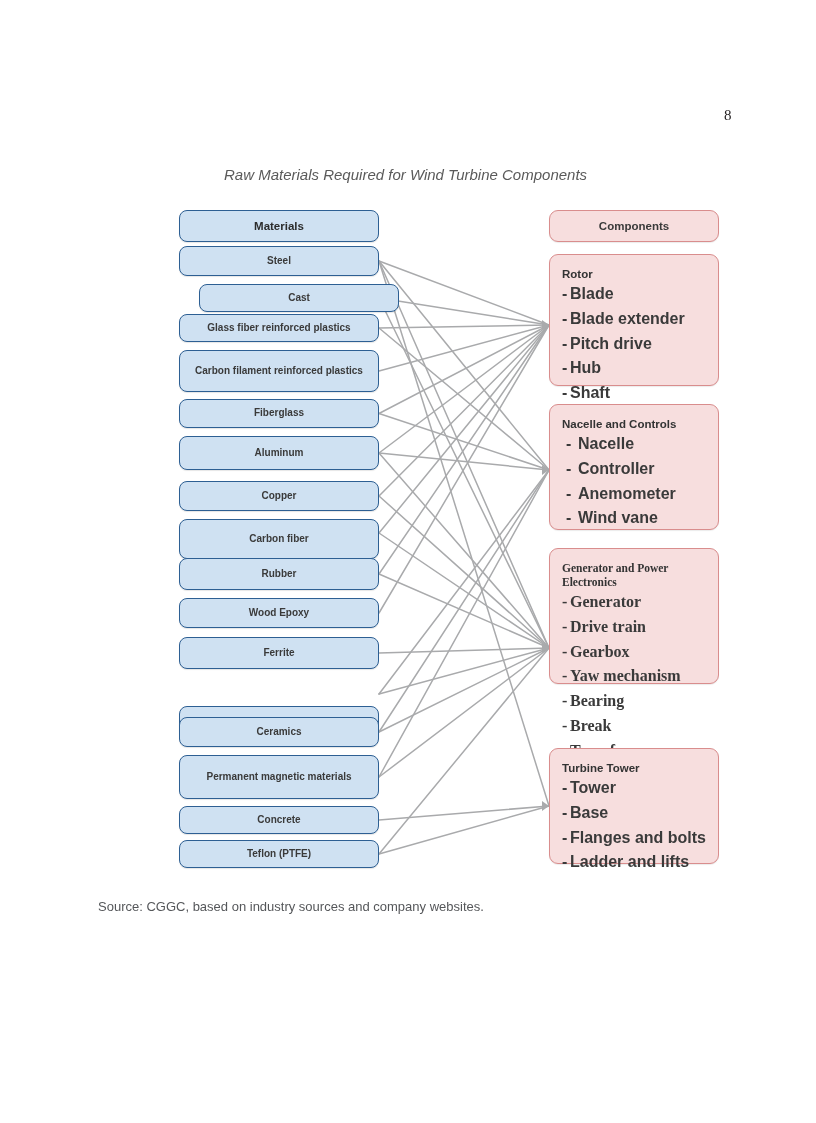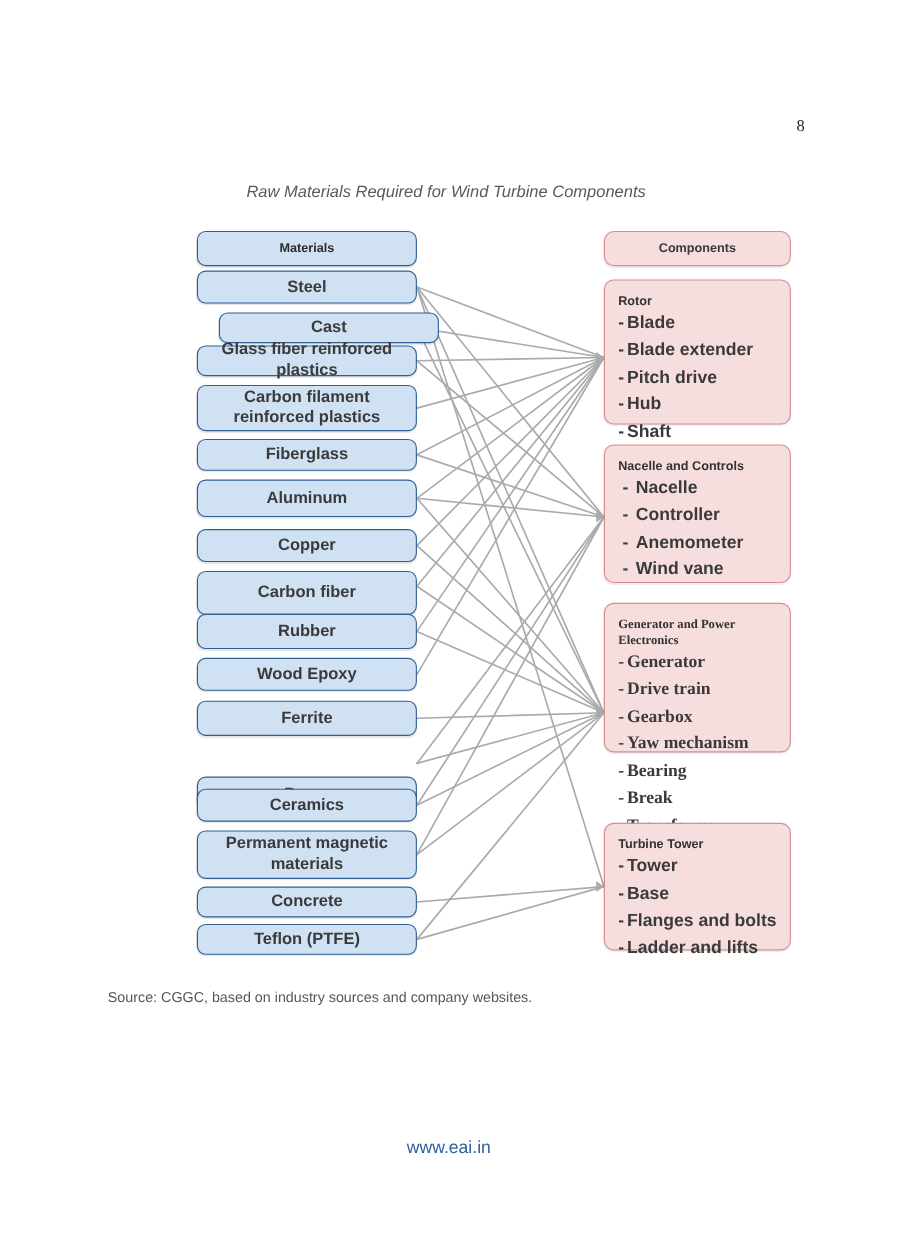--- a/index.html
+++ b/index.html
@@ -101,21 +101,21 @@
     width: 200px;
     box-sizing: border-box;
     background: #cfe1f2;
     border: 1.6px solid #2d5f93;
     border-radius: 8px;
     display: flex;
     align-items: center;
     justify-content: center;
     text-align: center;
     font-family: "Liberation Sans", sans-serif;
-    font-size: 15px;
+    font-size: 10px;
     font-weight: bold;
     color: #3a3a3a;
     line-height: 1.25;
     padding: 2px 6px;
     box-shadow: 0 1px 1px rgba(0,0,0,0.10);
   }
   .mat-box.header {
     font-size: 11.5px;
     color: #2c2c2c;
   }
@@ -291,15 +291,14 @@
           <div class="comp-group-title">Turbine Tower</div>
           <div class="comp-item"><span class="dash">-</span><span>Tower</span></div>
           <div class="comp-item"><span class="dash">-</span><span>Base</span></div>
           <div class="comp-item"><span class="dash">-</span><span>Flanges and bolts</span></div>
           <div class="comp-item"><span class="dash">-</span><span>Ladder and lifts</span></div>
         </div>
       </div>
   </div>
 
   <div id="source-note">Source: CGGC, based on industry sources and company websites.</div>
-  <a id="footer-link" href="#">www.eai.in</a>
 
 </div>
 
 </body></html>

